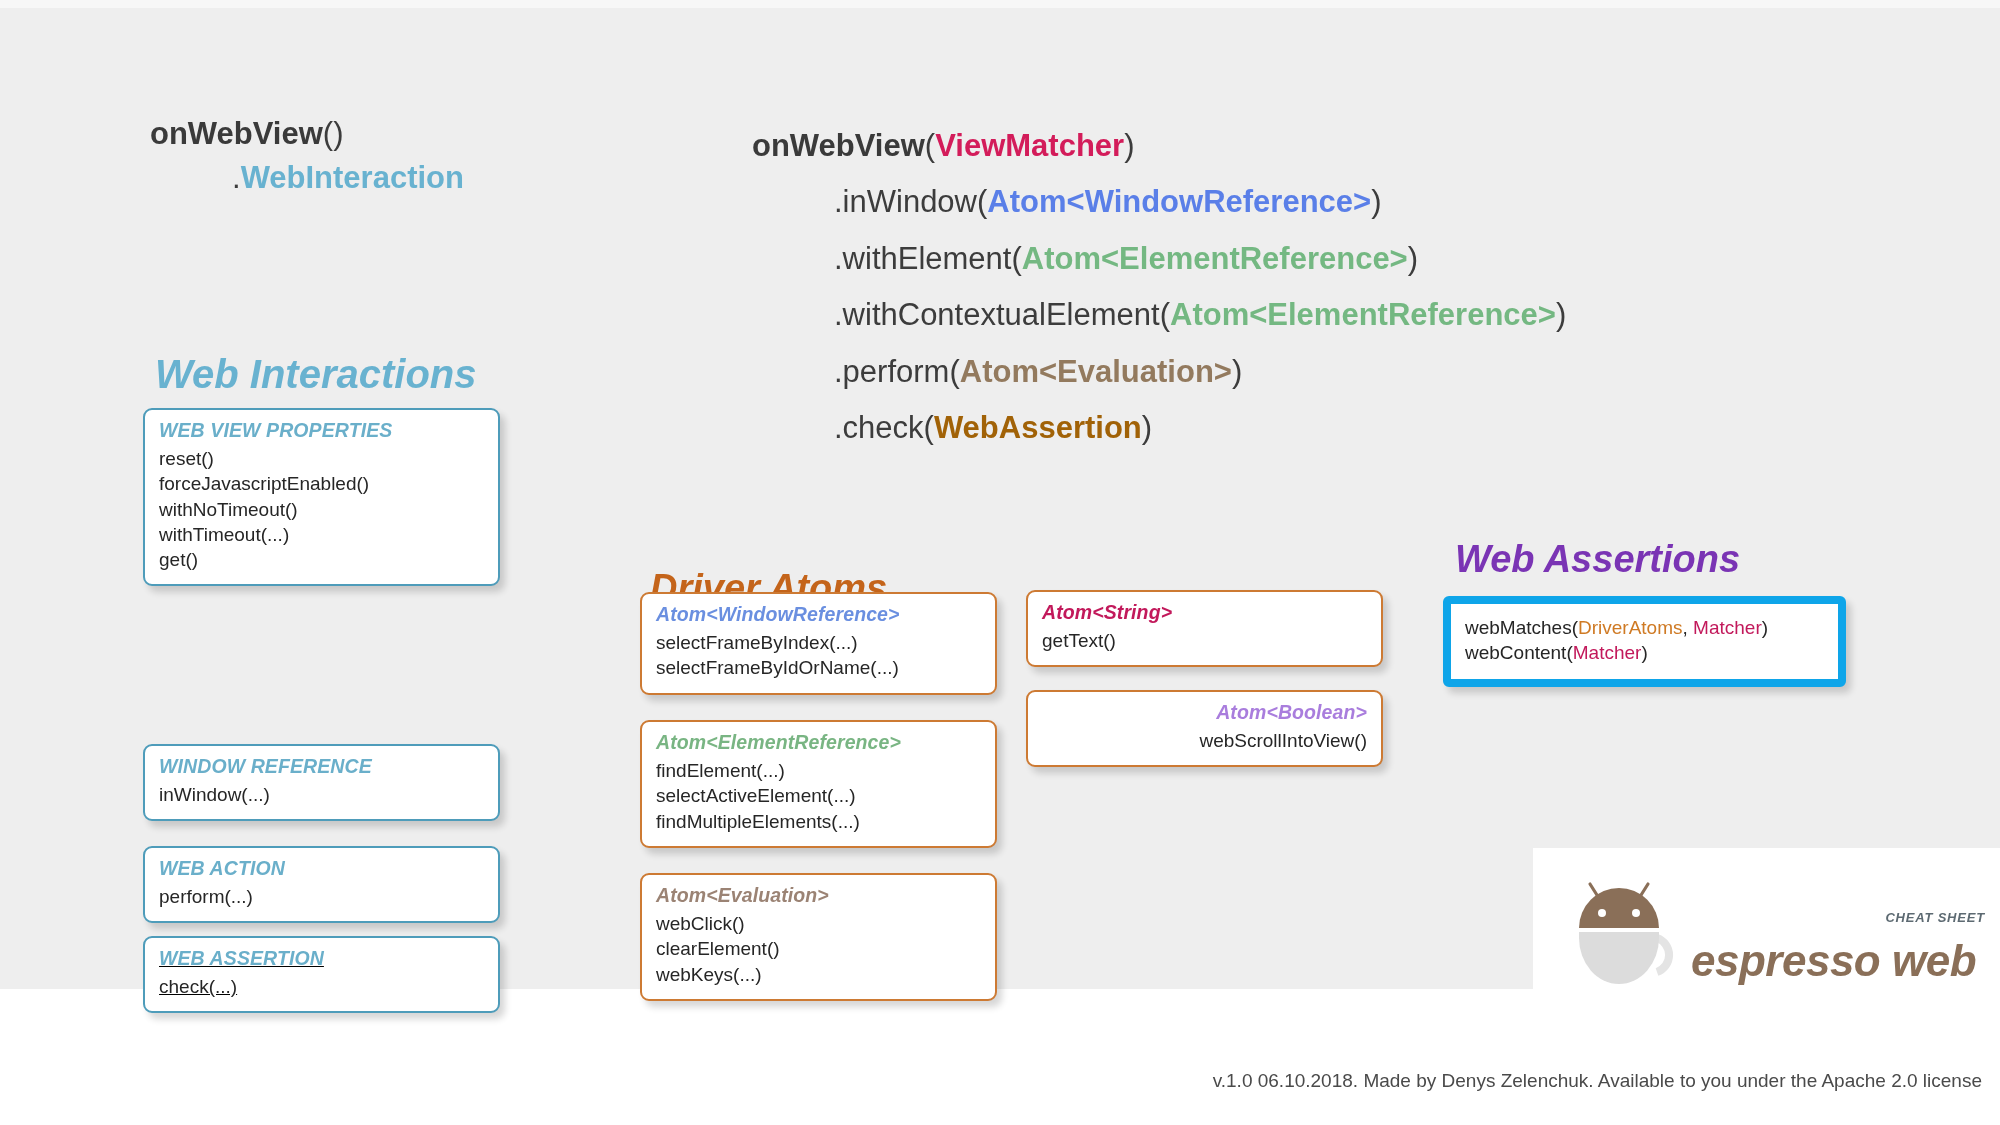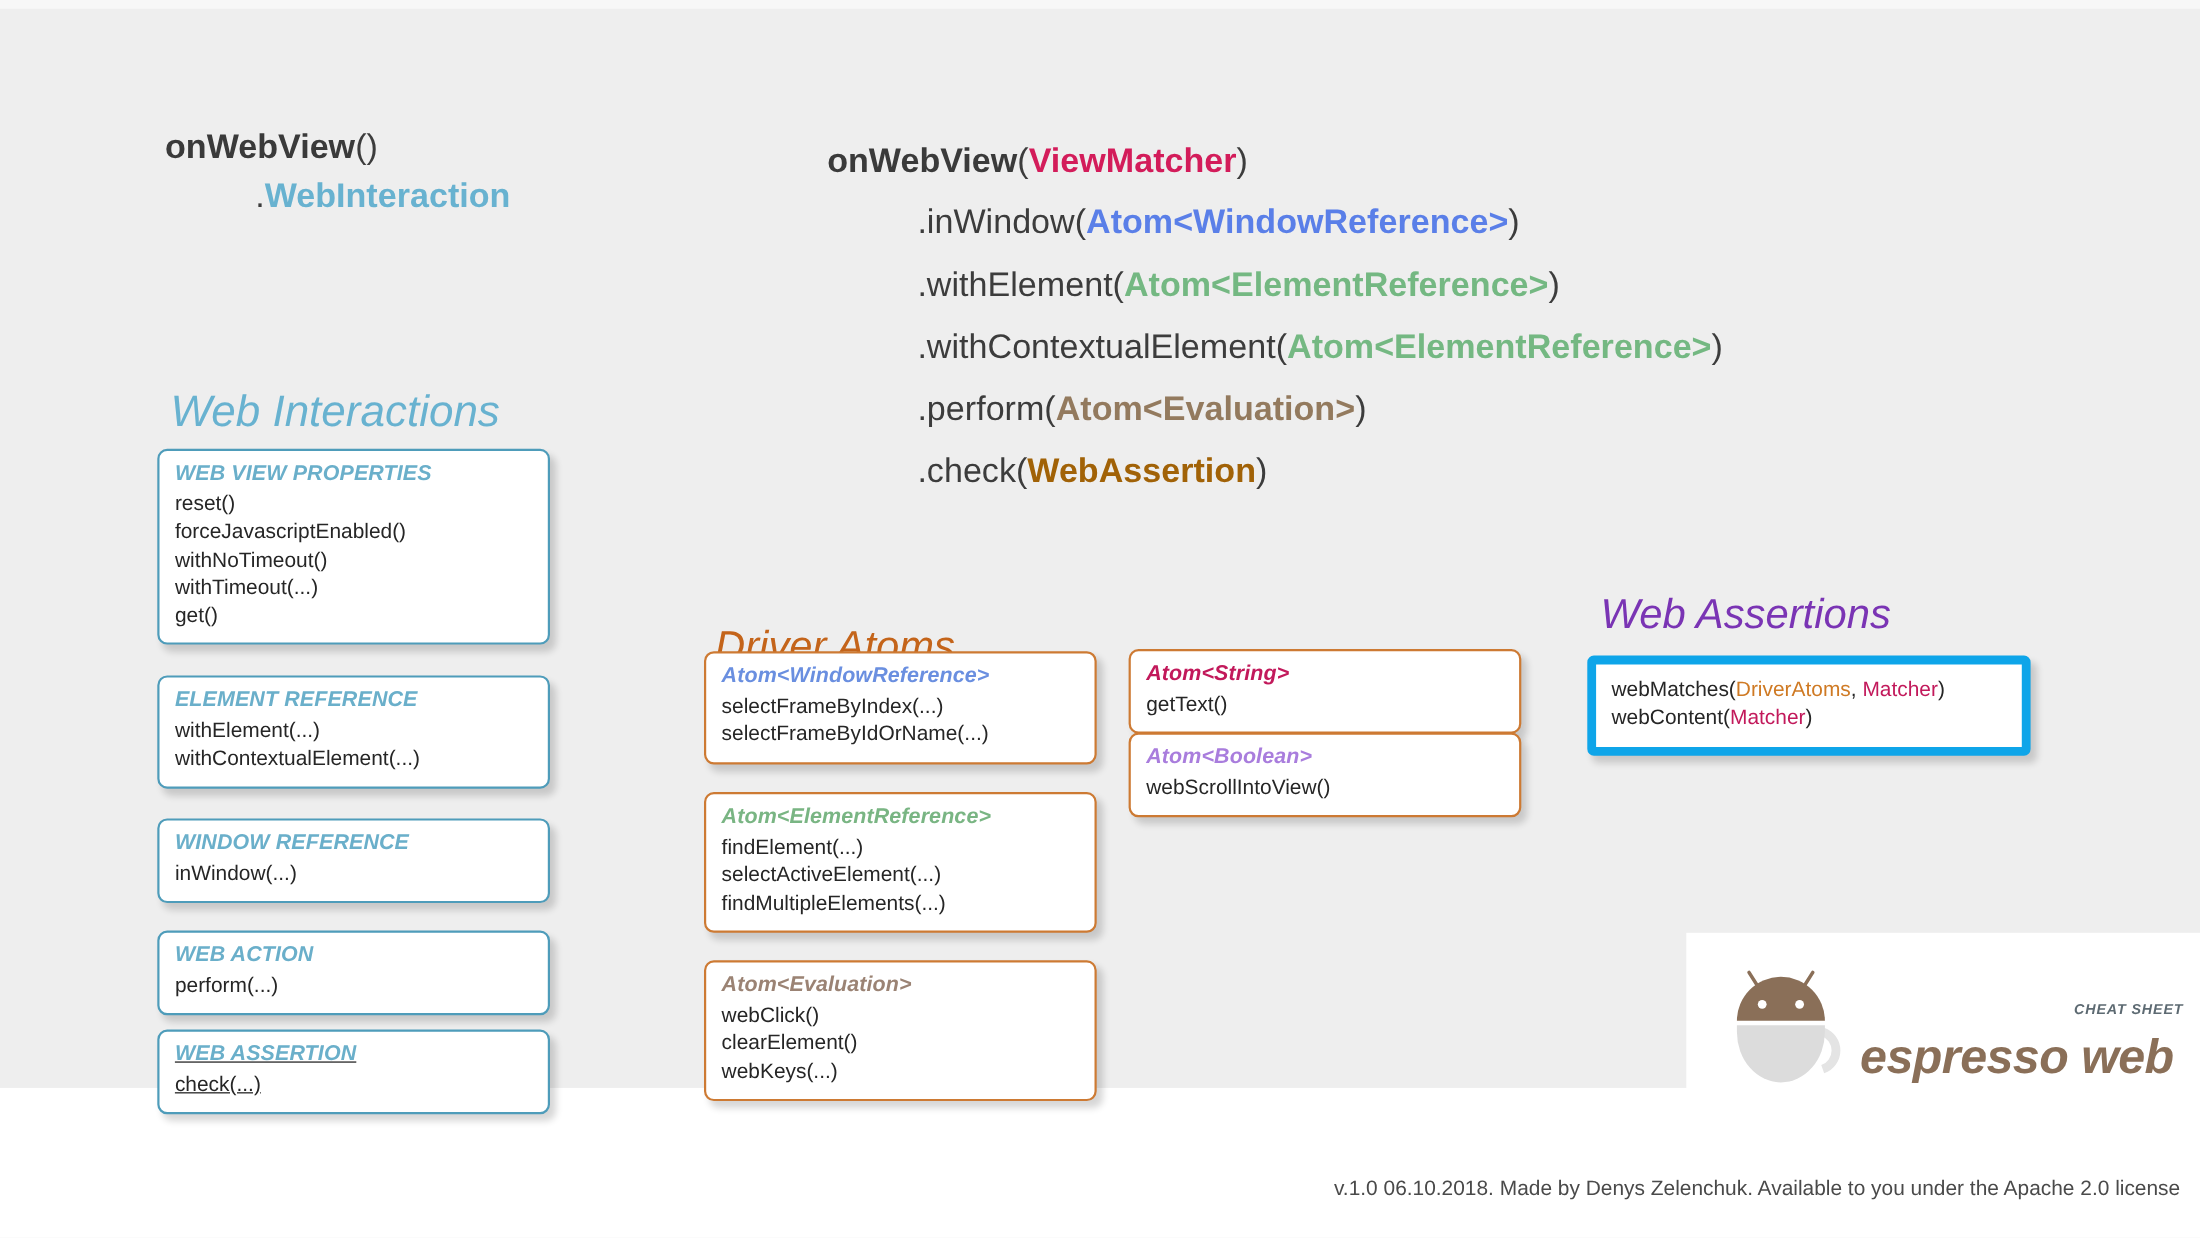--- a/index.html
+++ b/index.html
@@ -58,21 +58,21 @@
     display: block;
     padding-left: 82px;
   }
   .plain { font-weight: normal; color: #3c3c3c; }
   .paren { font-weight: normal; color: #3c3c3c; }
 
   
   .section-title {
     position: absolute;
     font-style: italic;
-    font-weight: normal;
+    font-weight: bold;
     white-space: nowrap;
     text-align: center;
   }
   #title-web-interactions {
     left: 155px;
     top: 352px;
     font-size: 40px;
     color: #68b2d0;
   }
   #title-driver-atoms {
@@ -216,25 +216,20 @@
 
   <div class="card blue" style="left:143px; top:408px; width:357px;">
     <div class="card-title blue-t">WEB VIEW PROPERTIES</div>
     <div class="card-item">reset()</div>
     <div class="card-item">forceJavascriptEnabled()</div>
     <div class="card-item">withNoTimeout()</div>
     <div class="card-item">withTimeout(...)</div>
     <div class="card-item">get()</div>
   </div>
 
-  <div class="card blue" style="left:143px; top:614px; width:357px;">
-    <div class="card-title blue-t">ELEMENT REFERENCE</div>
-    <div class="card-item">withElement(...)</div>
-    <div class="card-item">withContextualElement(...)</div>
-  </div>
 
   <div class="card blue" style="left:143px; top:744px; width:357px;">
     <div class="card-title blue-t">WINDOW REFERENCE</div>
     <div class="card-item">inWindow(...)</div>
   </div>
 
   <div class="card blue" style="left:143px; top:846px; width:357px;">
     <div class="card-title blue-t">WEB ACTION</div>
     <div class="card-item">perform(...)</div>
   </div>
@@ -262,21 +257,21 @@
     <div class="card-item">webClick()</div>
     <div class="card-item">clearElement()</div>
     <div class="card-item">webKeys(...)</div>
   </div>
 
   <div class="card orange" style="left:1026px; top:590px; width:357px;">
     <div class="card-title crim-t">Atom&lt;String&gt;</div>
     <div class="card-item">getText()</div>
   </div>
 
-  <div class="card orange" style="left:1026px; top:666px; width:357px;">
+  <div class="card orange" style="left:1026px; top:690px; width:357px;text-align:right;">
     <div class="card-title viol-t">Atom&lt;Boolean&gt;</div>
     <div class="card-item">webScrollIntoView()</div>
   </div>
 
   <div class="card purple" style="left:1443px; top:596px; width:403px; padding-top:11px; padding-bottom:13px;">
     <div class="card-item"><span>webMatches(</span><span class="c-orange">DriverAtoms</span><span>, </span><span class="c-crim">Matcher</span><span>)</span></div>
     <div class="card-item"><span>webContent(</span><span class="c-crim">Matcher</span><span>)</span></div>
   </div>
 
   <div id="logo-panel">

